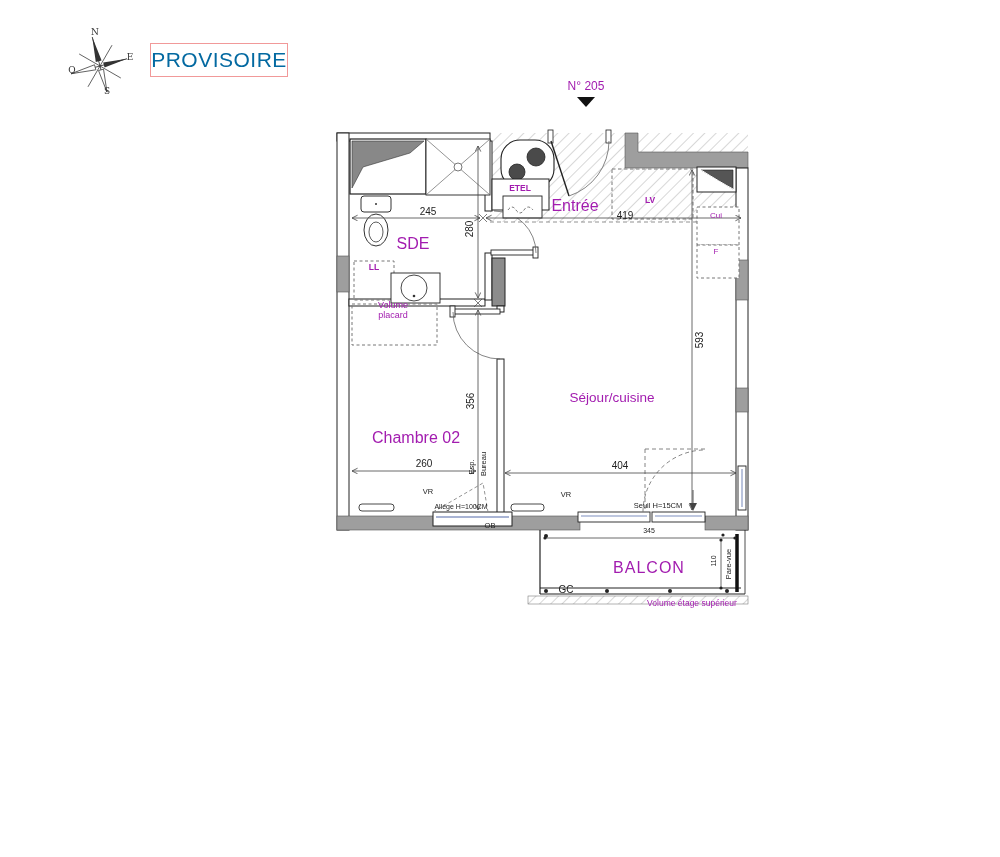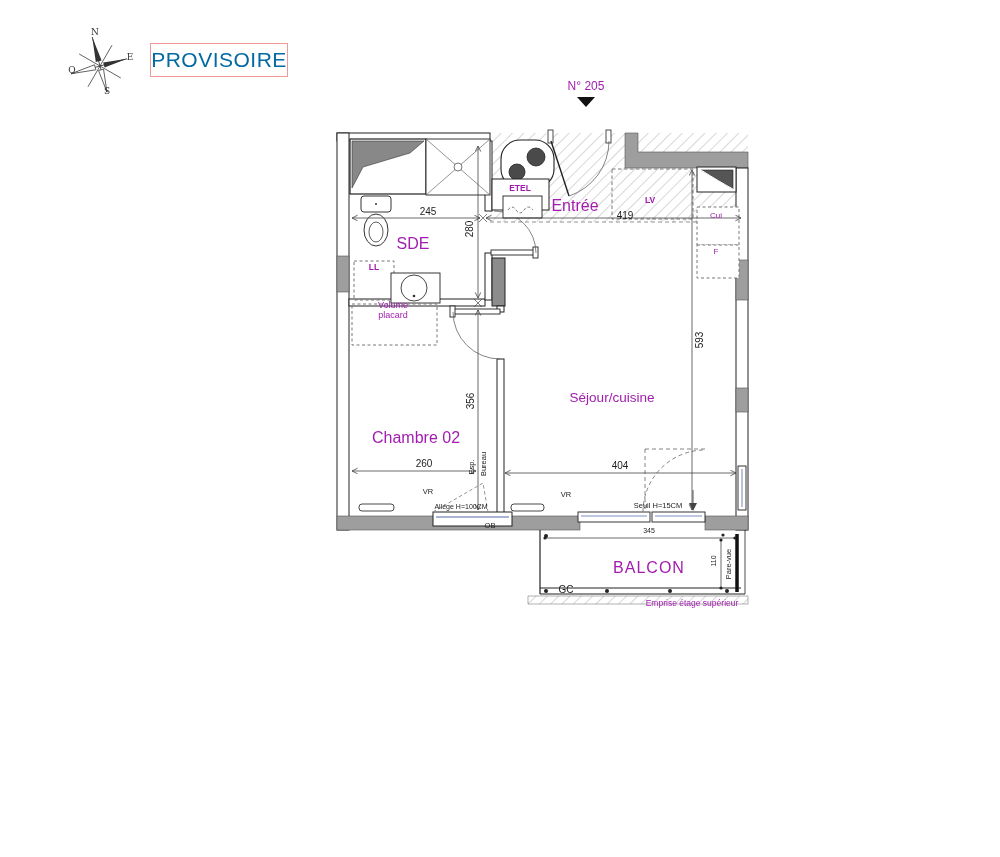--- a/index.html
+++ b/index.html
@@ -245,15 +245,15 @@
 
   <div class="lbl ann" style="left:428px;top:492px">VR</div>
   <div class="lbl ann" style="left:566px;top:495px">VR</div>
   <div class="lbl ann" style="left:490px;top:526px">OB</div>
   <div class="lbl ann rot" style="left:472px;top:467px">Esp.</div>
   <div class="lbl ann rot" style="left:484px;top:464px">Bureau</div>
   <div class="lbl ann" style="left:461px;top:507px;font-size:7px">Allége H=100CM</div>
   <div class="lbl ann" style="left:658px;top:506px">Seuil H=15CM</div>
   <div class="lbl ann" style="left:566px;top:589px;font-size:10px">GC</div>
   <div class="lbl ann rot" style="left:729px;top:564px">Pare-vue</div>
-  <div class="lbl" style="left:692px;top:604px;font-size:8.5px">Emprise étage supérieur</div>
+  <div class="lbl" style="left:692px;top:604px;font-size:8.5px">Volume étage supérieur</div>
 
 </div>
 
 </body></html>

